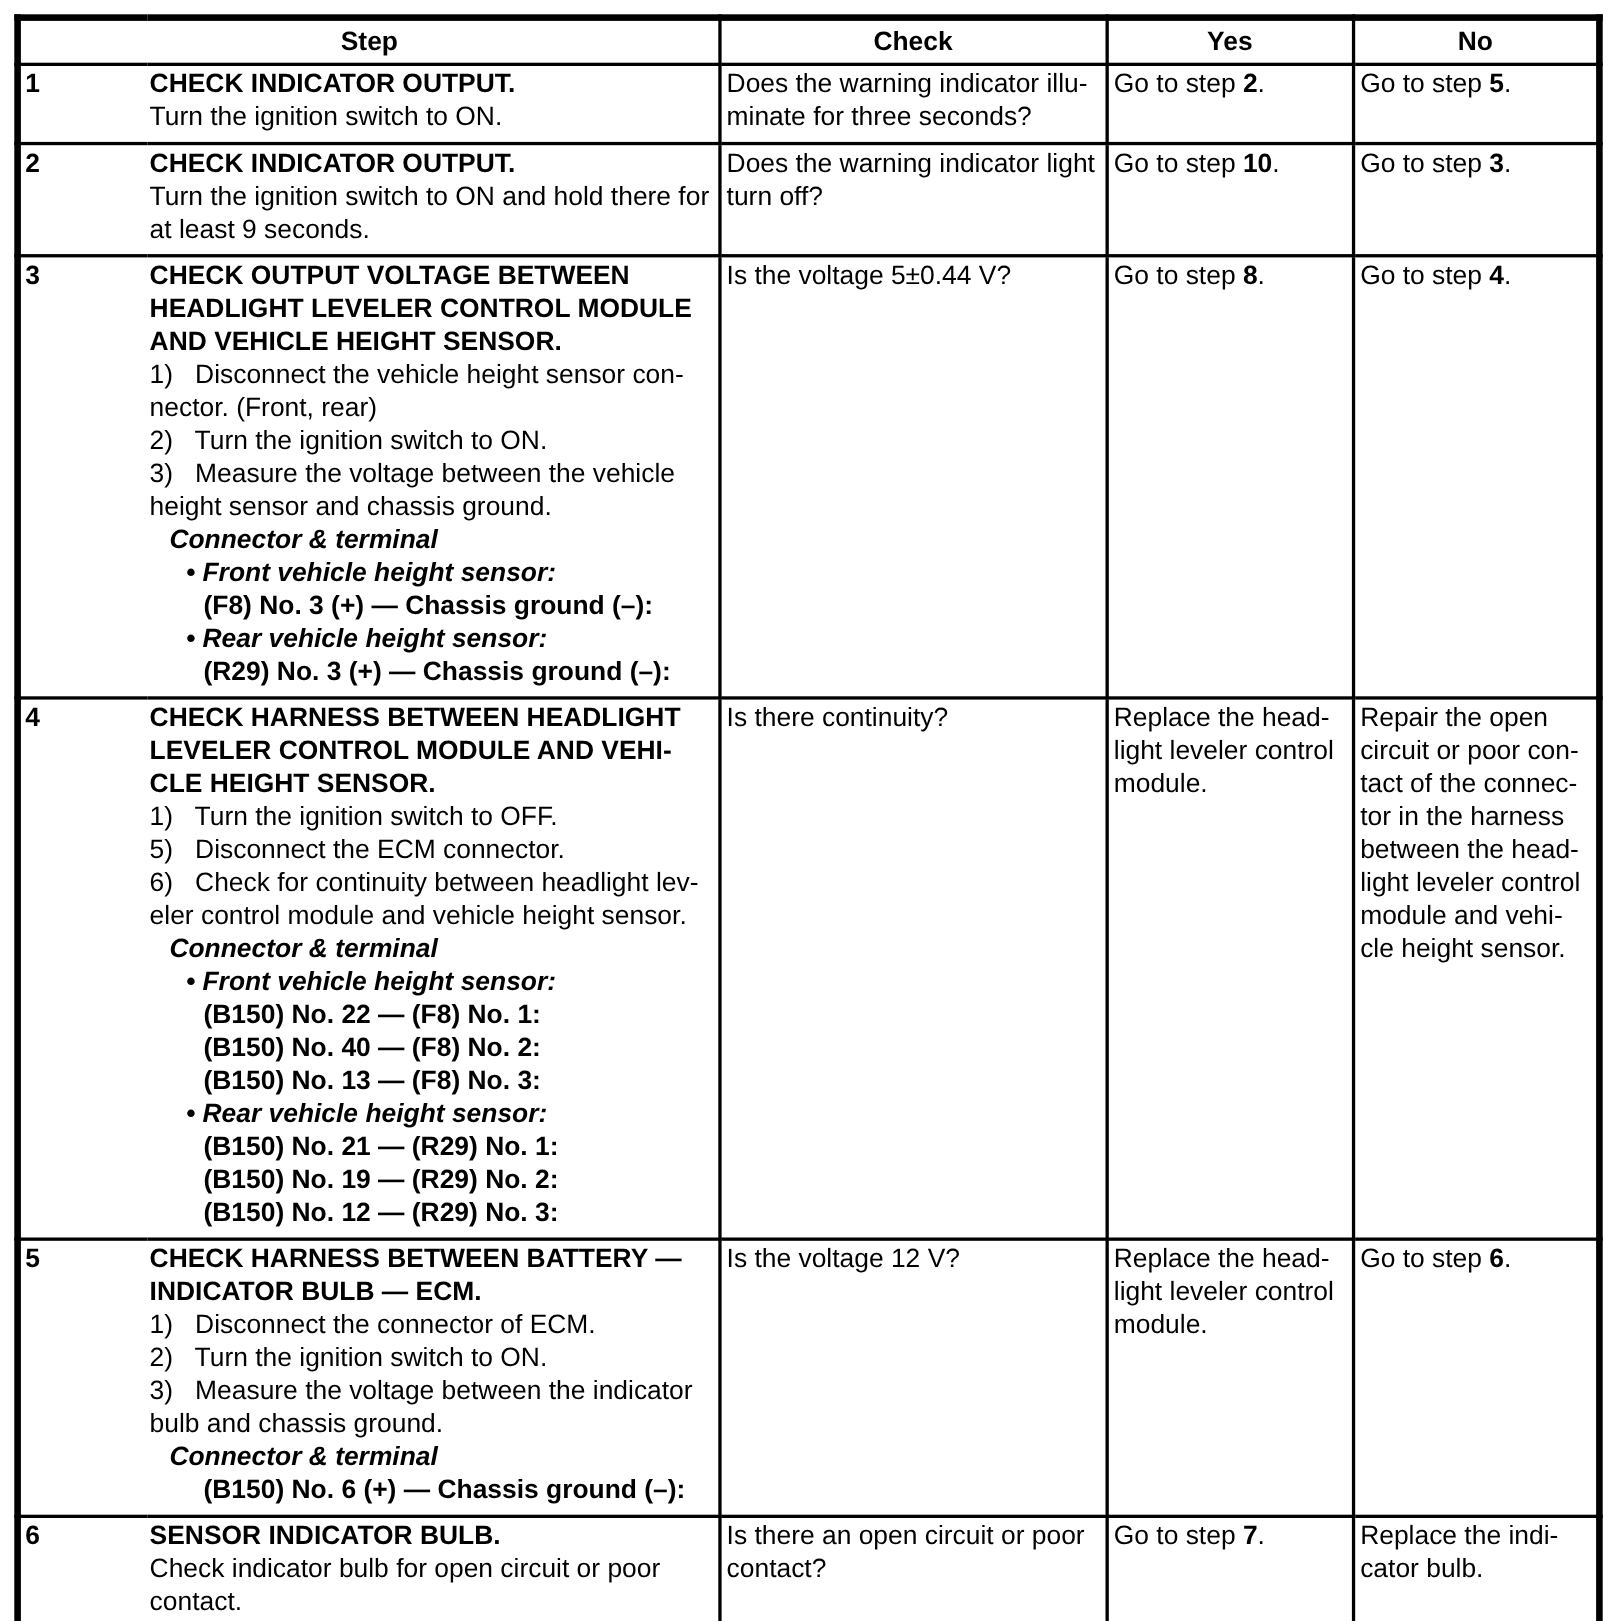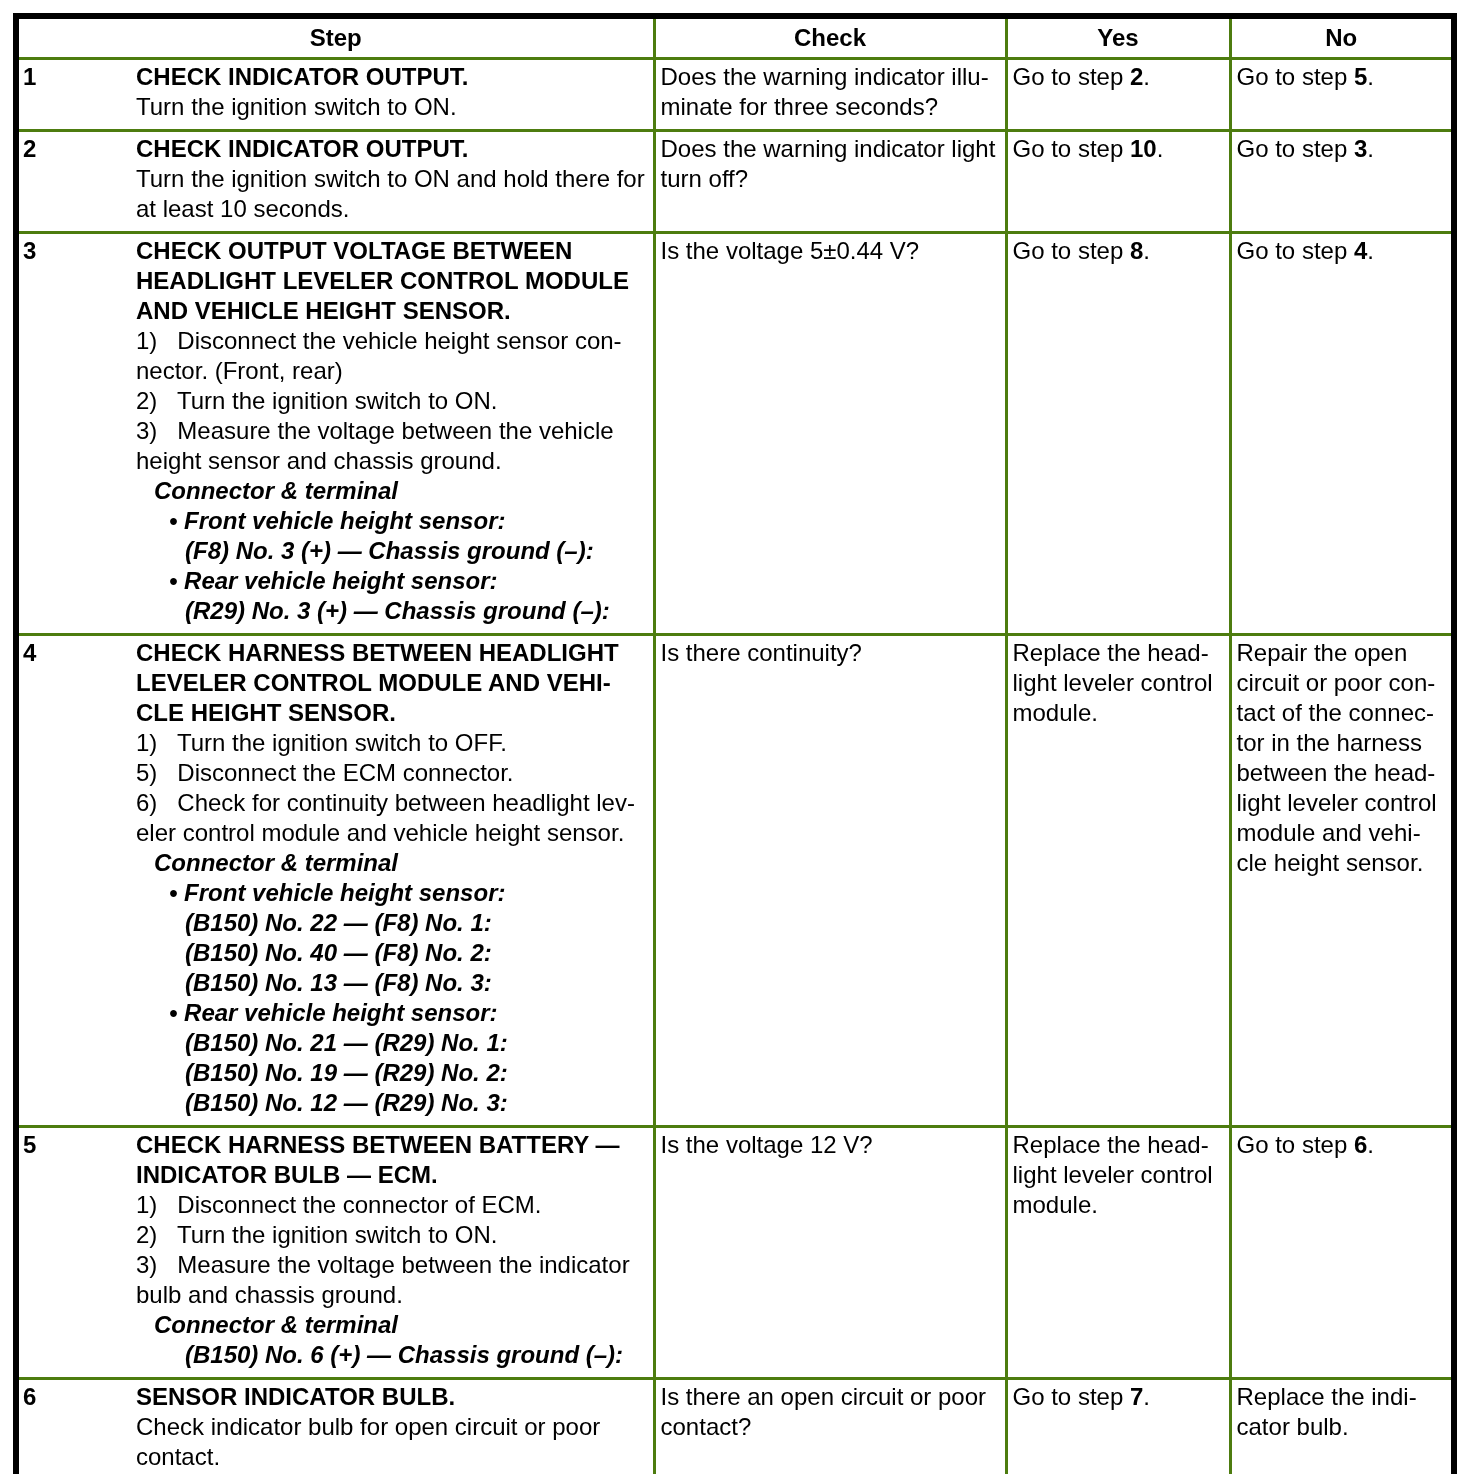--- a/index.html
+++ b/index.html
@@ -24,21 +24,21 @@
     line-height: 30px;
     color: #000;
   }
   col.c-num   { width: 118px; }
   col.c-step  { width: 520px; }
   col.c-check { width: 352px; }
   col.c-yes   { width: 224px; }
   col.c-no    { width: 224px; }
 
   th, td {
-    border: 3px solid #4d7c0f;
+    border: 3px solid #000000;
     vertical-align: top;
     padding: 2px 5px 7px 5px;
   }
   th {
     font-weight: bold;
     text-align: center;
     padding: 4px 2px;
     font-size: 24px;
   }
   td.num-cell {
@@ -48,21 +48,21 @@
   }
   td.step-cell {
     border-left: none;
     padding-left: 2px;
   }
   .line { white-space: pre-wrap; }
   .line.title  { font-weight: bold; }
   .line.body   { font-weight: normal; }
   .line.ct     { font-weight: bold; font-style: italic; padding-left: 18px; }
   .line.bullet { font-weight: bold; font-style: italic; padding-left: 33px; }
-  .line.sub    { font-weight: bold; font-style: italic; padding-left: 49px; }
+  .line.sub    { font-weight: bold; padding-left: 49px; }
   td.text-cell { white-space: pre-wrap; }
   .bold { font-weight: bold; }
 </style>
 </head>
 <body>
 
 <div class="page">
   <table class="diag">
     <colgroup>
       <col class="c-num">
@@ -89,21 +89,21 @@
           <td class="text-cell"><span>Does the warning indicator illu-
 minate for three seconds?</span></td>
           <td class="text-cell"><span>Go to step </span><span class="bold">2</span><span>.</span></td>
           <td class="text-cell"><span>Go to step </span><span class="bold">5</span><span>.</span></td>
         </tr>
         <tr>
           <td class="num-cell">2</td>
           <td class="step-cell">
             <div class="line title">CHECK INDICATOR OUTPUT.</div>
             <div class="line body">Turn the ignition switch to ON and hold there for
-at least 10 seconds.</div>
+at least 9 seconds.</div>
           </td>
           <td class="text-cell"><span>Does the warning indicator light
 turn off?</span></td>
           <td class="text-cell"><span>Go to step </span><span class="bold">10</span><span>.</span></td>
           <td class="text-cell"><span>Go to step </span><span class="bold">3</span><span>.</span></td>
         </tr>
         <tr>
           <td class="num-cell">3</td>
           <td class="step-cell">
             <div class="line title">CHECK OUTPUT VOLTAGE BETWEEN

